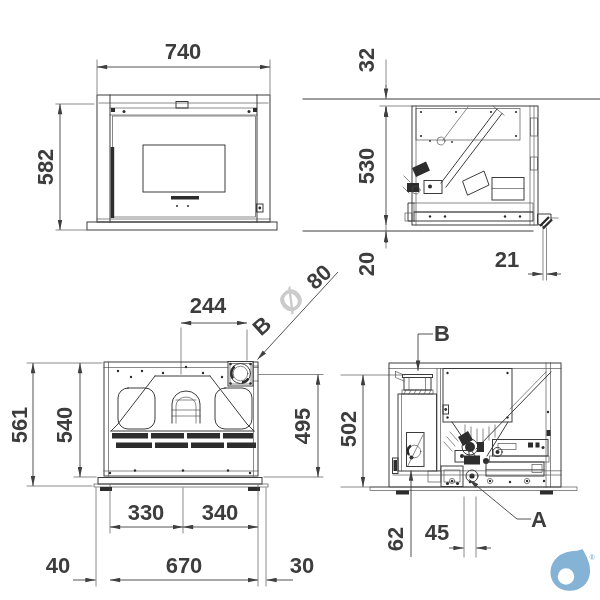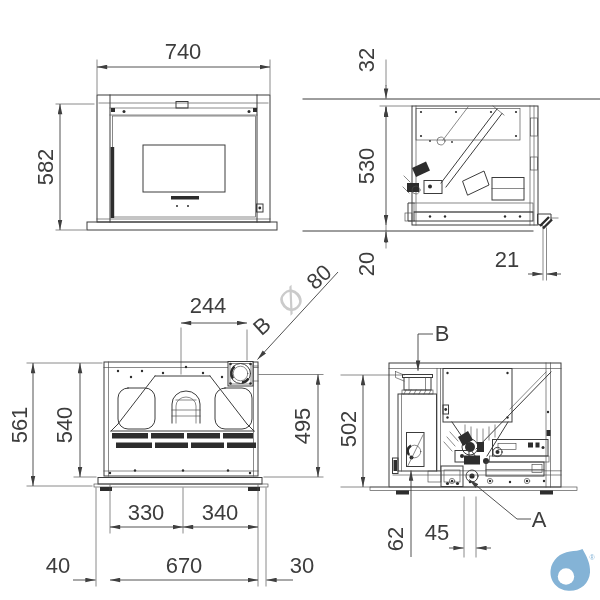--- a/index.html
+++ b/index.html
@@ -1,16 +1,16 @@
 <!DOCTYPE html>
 <html><head>
 <meta charset="utf-8">
 <style>
   html,body{margin:0;padding:0;background:#ffffff;}
-  .canvas{position:relative;width:600px;height:600px;background:#fff;overflow:hidden;}
+  .canvas{position:relative;width:600px;height:600px;background:#fff;overflow:hidden;font-weight:bold;}
   svg{position:absolute;left:0;top:0;}
   .s{stroke:#3c3c3c;stroke-width:1;fill:none;stroke-linecap:square;}
   .t{stroke:#4a4a4a;stroke-width:.65;fill:none;stroke-linecap:square;}
   .d{stroke:#3f3f3f;stroke-width:.9;fill:none;}
   .dk{fill:#2d2d2d;stroke:none;}
   .wh{fill:#ffffff;stroke:#3c3c3c;stroke-width:1;}
   .hv{stroke:#2d2d2d;stroke-width:2.4;fill:none;}
   text{font-family:"Liberation Sans","DejaVu Sans",sans-serif;font-size:22px;fill:#3d3d3d;}
   .ghost{font-size:30px;fill:#cbcbcb;}
   .reg{font-size:7px;fill:#84b3d6;}

